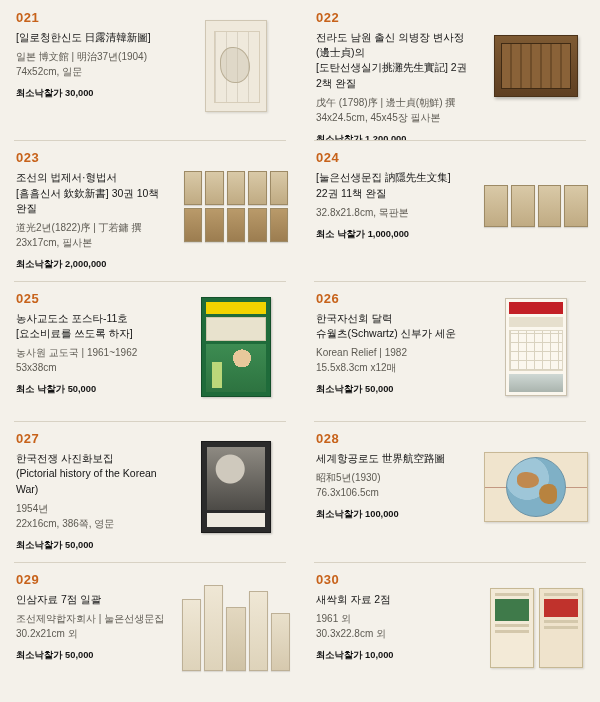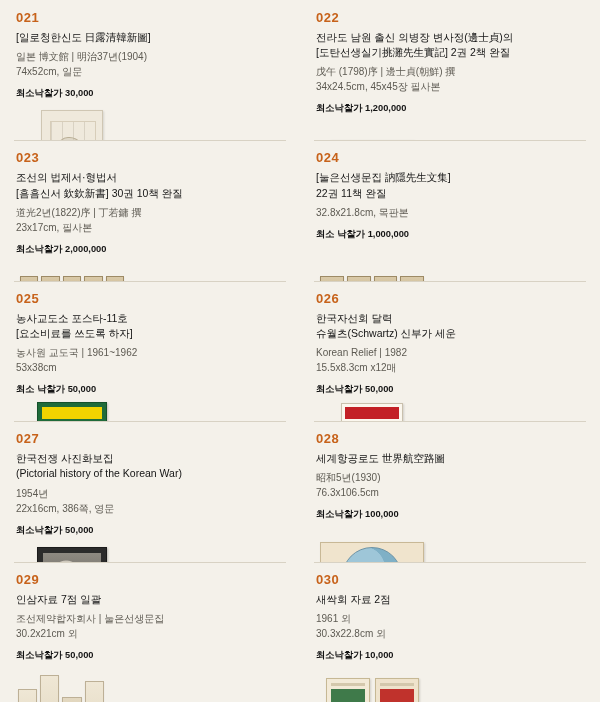--- a/index.html
+++ b/index.html
@@ -19,21 +19,21 @@
     height: 702px;
     display: grid;
     grid-template-columns: 1fr 1fr;
     grid-auto-rows: 140.4px;
     background: #f4f1ea;
   }
   .lot {
     position: relative;
     padding: 10px 8px 8px 16px;
     display: flex;
-    flex-direction: column;
+    flex-direction: row;
     align-items: flex-start;
     overflow: hidden;
   }
   .lot.sep-top::before {
     content: "";
     position: absolute;
     left: 14px; right: 14px; top: 0;
     height: 1px;
     background: #d8d2c4;
   }

